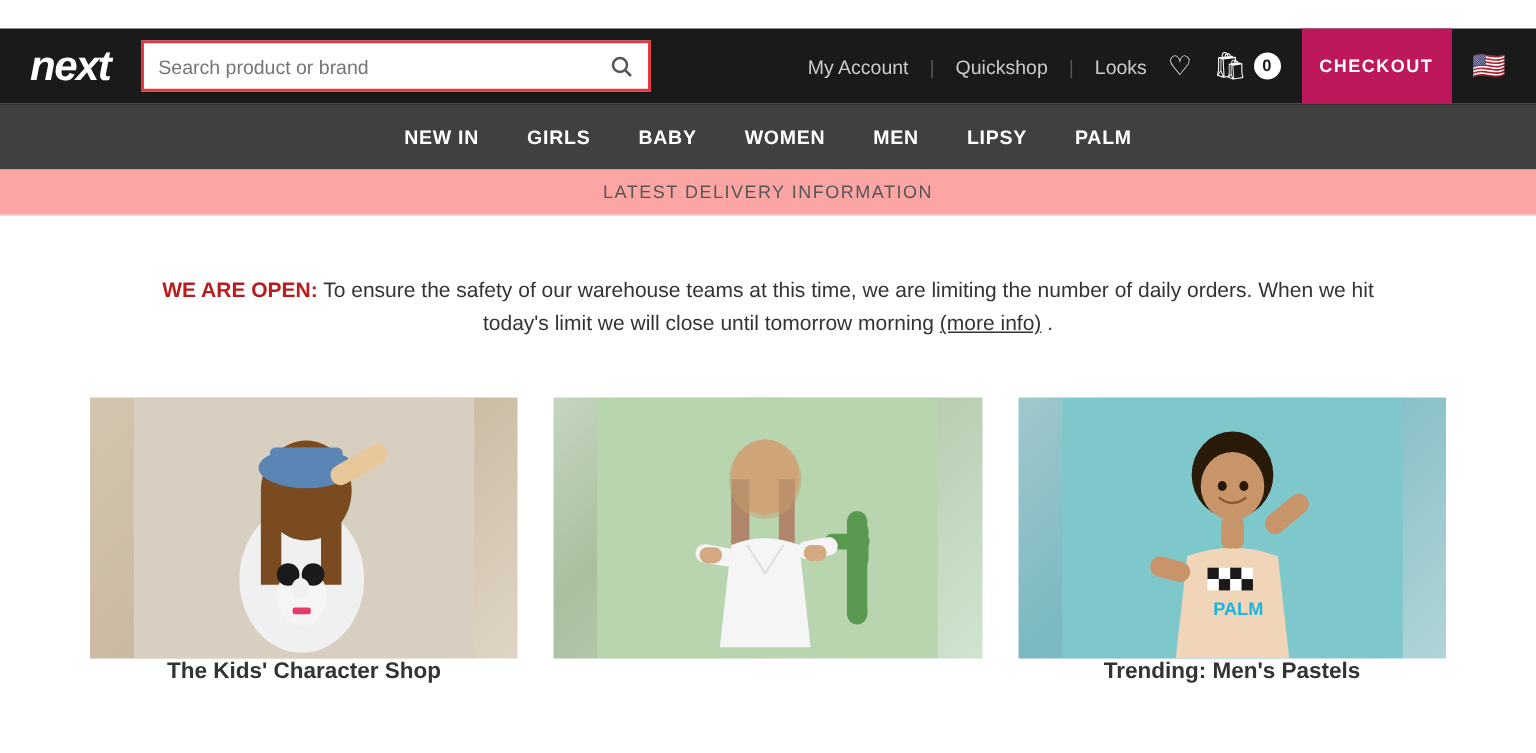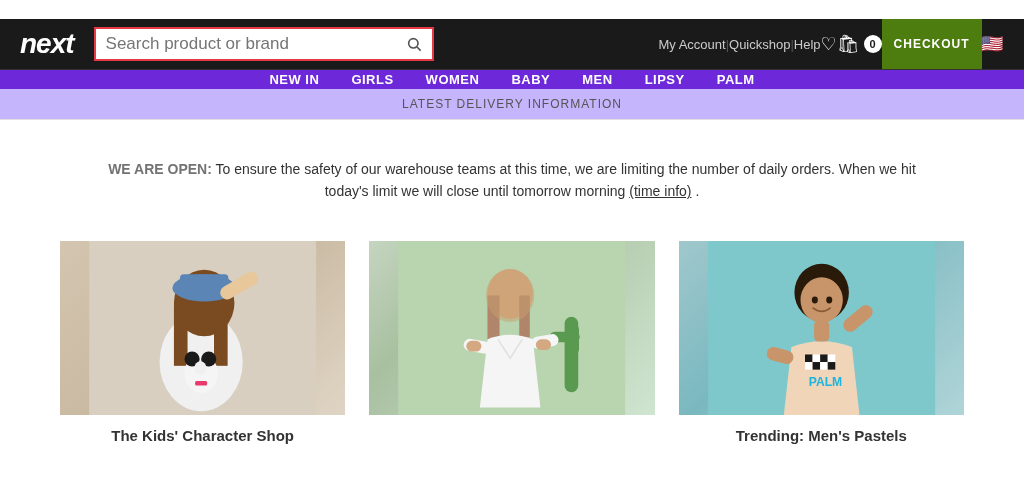--- a/index.html
+++ b/index.html
@@ -2,114 +2,114 @@
 <html><head>
   <meta charset="utf-8">
   <style>
     * { margin: 0; padding: 0; box-sizing: border-box; }
     body { font-family: Arial, sans-serif; background: #fff; width: 1024px; min-height: 502px; overflow-x: hidden; }
 
     
     .header { background: #1a1a1a; display: flex; align-items: center; padding: 8px 20px; gap: 20px; height: 50px; margin-top: 19px; }
     .logo { color: #fff; font-size: 28px; font-weight: bold; letter-spacing: -1px; font-style: italic; flex-shrink: 0; }
     .search-container { display: flex; align-items: center; flex: 1; max-width: 340px; border: 2px solid #e63946; background: #fff; height: 34px; }
-    .search-input { border: none; outline: none; width: 100%; padding: 4px 10px; font-size: 17px; color: #999; height: 100%; }
+    .search-input { border: none; outline: none; width: 100%; padding: 4px 10px; font-size: 13px; color: #999; height: 100%; }
     .search-btn { background: #fff; border: none; padding: 0 10px; cursor: pointer; height: 100%; display: flex; align-items: center; }
     .search-icon-svg { width: 16px; height: 16px; }
 
-    .header-right { margin-left: auto; display: flex; align-items: center; font-size: 13px; color: #fff; }
+    .header-right { margin-left: auto; display: flex; align-items: center; gap: 14px; font-size: 13px; color: #fff; }
     .header-link { color: #ccc; text-decoration: none; font-size: 13px; cursor: pointer; }
     .header-divider { color: #555; }
     .wishlist-icon { font-size: 18px; color: #fff; cursor: pointer; }
     .cart-container { display: flex; align-items: center; gap: 4px; cursor: pointer; }
     .cart-icon { font-size: 18px; color: #fff; }
     .cart-count { background: #fff; color: #1a1a1a; border-radius: 50%; width: 18px; height: 18px; display: flex; align-items: center; justify-content: center; font-size: 11px; font-weight: bold; }
-    .checkout-btn { background: #4d7c0f; color: #fff; padding: 18px 12px; font-size: 12px; font-weight: bold; letter-spacing: 1px; border: none; cursor: pointer; }
+    .checkout-btn { background: #be185d; color: #fff; padding: 18px 12px; font-size: 12px; font-weight: bold; letter-spacing: 1px; border: none; cursor: pointer; }
     .flag { font-size: 18px; }
 
     
-    .nav { background: #6d28d9; display: flex; align-items: center; justify-content: center; padding: 0; height: 20px; border-top: 1px solid #333; }
+    .nav { background: #404040; display: flex; align-items: center; justify-content: center; padding: 0; height: 44px; border-top: 1px solid #333; }
     .nav-item { color: #fff; font-size: 13px; font-weight: bold; padding: 8px 16px; cursor: pointer; text-decoration: none; letter-spacing: 0.5px; }
 
     
-    .delivery-banner { background: #c4b5fd; border-bottom: 1px solid #e0e0e0; text-align: center; padding: 8px; font-size: 12px; color: #555; letter-spacing: 1px; }
+    .delivery-banner { background: #fca5a5; border-bottom: 1px solid #e0e0e0; text-align: center; padding: 8px; font-size: 12px; color: #555; letter-spacing: 1px; }
 
     
     .main { padding: 20px 60px 30px; }
 
     
     .alert { text-align: center; padding: 18px 40px; font-size: 14px; color: #333; line-height: 1.6; margin-bottom: 20px; }
-    .alert-open { color: #737373; font-weight: bold; }
+    .alert-open { color: #b91c1c; font-weight: bold; }
     .alert-link { color: #333; text-decoration: underline; cursor: pointer; }
 
     
     .product-grid { display: flex; gap: 24px; justify-content: center; margin-top: 10px; }
     .product-card { flex: 1; max-width: 300px; display: flex; flex-direction: column; align-items: center; }
     .product-image { width: 100%; height: 174px; background: #e8e8e8; overflow: hidden; position: relative; }
 
     
     .img-kids { background: linear-gradient(135deg, #d4c5b0 0%, #c8b8a0 50%, #e0d5c5 100%); }
     .img-linen { background: linear-gradient(135deg, #c5d5c0 0%, #a8c0a0 30%, #d0e5d0 100%); }
     .img-mens { background: linear-gradient(135deg, #a0c8cc 0%, #7ab8c0 40%, #b0d5d8 100%); }
 
     
     .product-image svg { width: 100%; height: 100%; }
 
-    .product-title { font-size: 15px; font-weight: bold; color: #333; text-align: center; margin-top: 12px; margin-bottom: 10px; }
+    .product-title { font-size: 15px; font-weight: bold; color: #333; text-align: center; margin-bottom: 10px; }
   </style>
 </head>
 <body>
 
 <div class="header">
   <div class="logo">next</div>
   <div class="search-container">
     <input class="search-input" type="text" placeholder="Search product or brand" style="">
     <button class="search-btn">
       <svg class="search-icon-svg" viewBox="0 0 24 24" fill="none" stroke="#555" stroke-width="2.5">
         <circle cx="11" cy="11" r="7"></circle>
         <line x1="16.5" y1="16.5" x2="22" y2="22"></line>
       </svg>
     </button>
   </div>
   <div class="header-right">
     <a class="header-link">My Account</a>
     <span class="header-divider">|</span>
     <a class="header-link">Quickshop</a>
     <span class="header-divider">|</span>
-    <a class="header-link">Help</a>
+    <a class="header-link">Looks</a>
     <span class="wishlist-icon">♡</span>
     <div class="cart-container">
       <span class="cart-icon">🛍</span>
       <span class="cart-count">0</span>
     </div>
     <button class="checkout-btn">CHECKOUT</button>
     <span class="flag">🇺🇸</span>
   </div>
 </div>
 
 <nav class="nav">
   <a class="nav-item">NEW IN</a>
   <a class="nav-item">GIRLS</a>
+  <a class="nav-item">BABY</a>
   <a class="nav-item">WOMEN</a>
-  <a class="nav-item">BABY</a>
   <a class="nav-item">MEN</a>
   <a class="nav-item">LIPSY</a>
   <a class="nav-item">PALM</a>
 </nav>
 
 <div class="delivery-banner">
   <span>LATEST DELIVERY INFORMATION</span>
 </div>
 
 <div class="main">
 
   <div class="alert">
     <span class="alert-open">WE ARE OPEN:</span>
     <span> To ensure the safety of our warehouse teams at this time, we are limiting the number of daily orders. When we hit today's limit we will close until tomorrow morning </span>
-    <a class="alert-link">(time info)</a>
+    <a class="alert-link">(more info)</a>
     <span>.</span>
   </div>
 
   <div class="product-grid">
 
     <div class="product-card">
       <div class="product-image img-kids">
         <svg viewBox="0 0 300 230" xmlns="http://www.w3.org/2000/svg">
 
           <rect width="300" height="230" fill="#d8cfc0"></rect>

